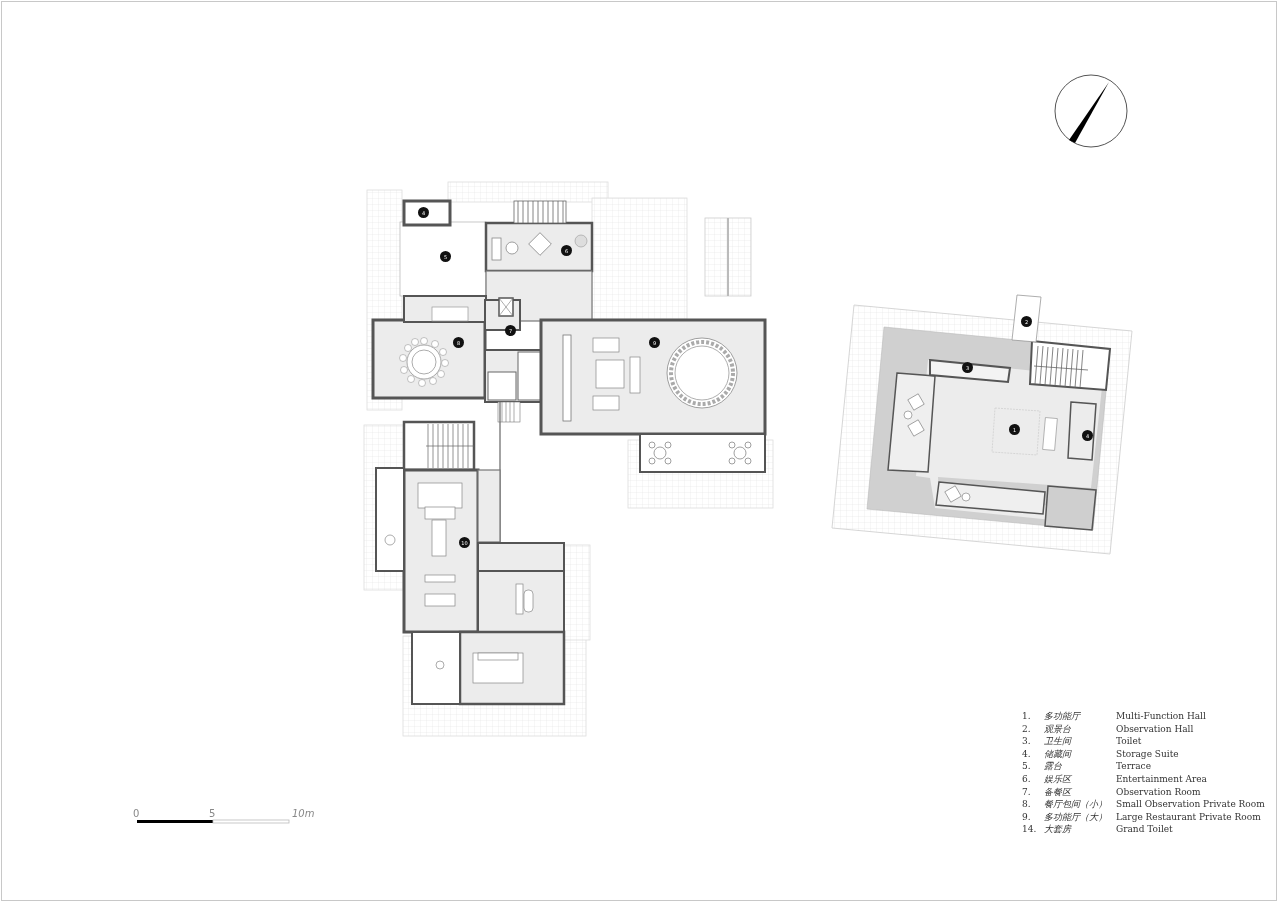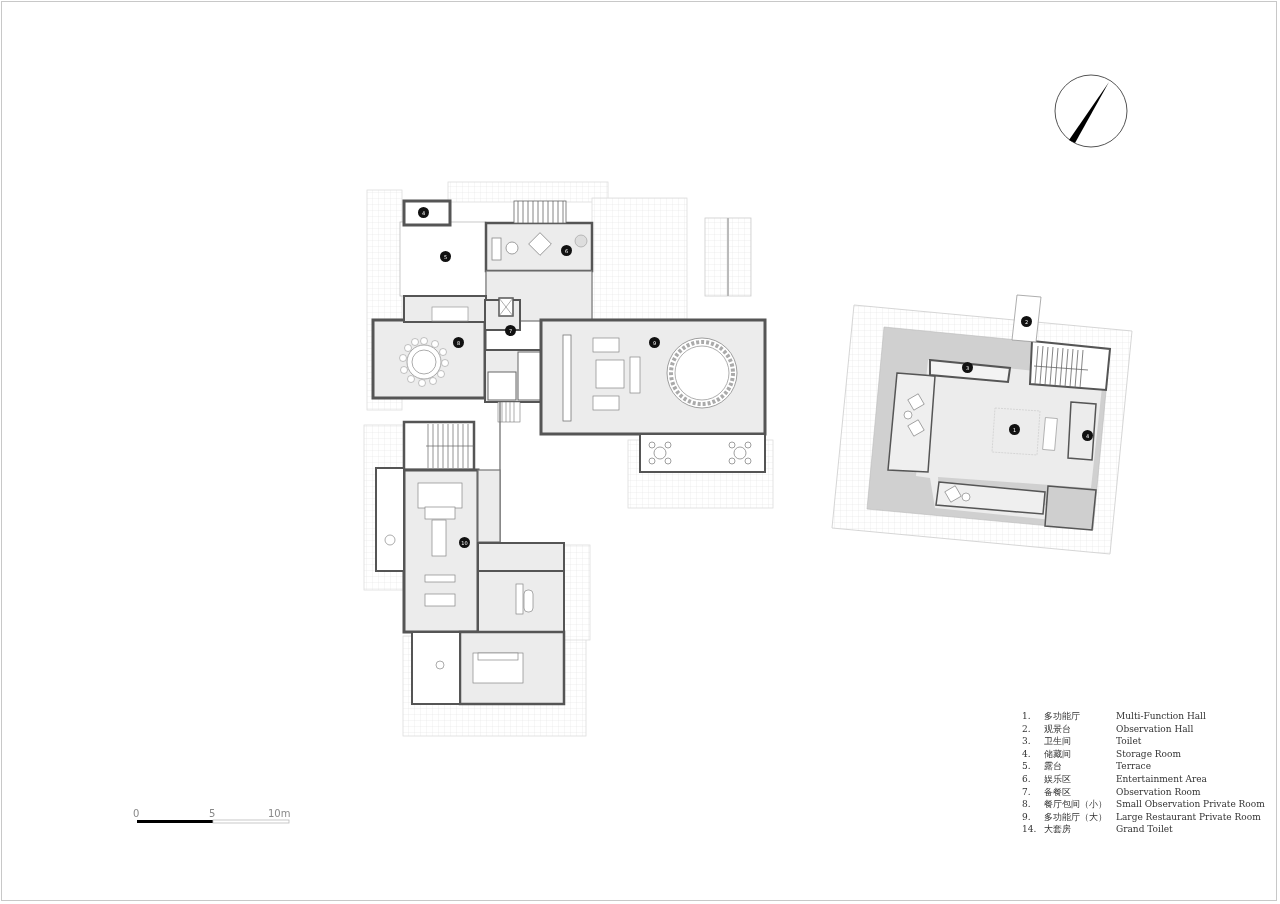--- a/index.html
+++ b/index.html
@@ -2,21 +2,21 @@
 <html><head>
 <meta charset="utf-8">
 <style>
   html,body{margin:0;padding:0;background:#ffffff;}
   body{width:1280px;height:904px;position:relative;overflow:hidden;font-family:"DejaVu Serif","Liberation Serif",serif;}
   .frame{position:absolute;left:1px;top:1px;width:1276px;height:900px;border:1px solid #c8c8c8;box-sizing:border-box;}
   svg.plan{position:absolute;left:0;top:0;}
   .legend{position:absolute;left:1022px;top:710px;font-size:9px;color:#333;line-height:12.6px;}
   .legend .row{display:flex;white-space:nowrap;}
   .legend .num{width:22px;}
-  .legend .cn{width:72px;}
+  .legend .cn{width:72px;font-style:italic;}
   .legend .en{}
   .scale-lbl{position:absolute;font-family:"DejaVu Sans","Liberation Sans",sans-serif;font-size:10px;color:#888;}
 </style>
 </head>
 <body>
 
 <div class="frame"></div>
 
 <svg class="plan" width="1280" height="904" viewBox="0 0 1280 904">
   <defs>
@@ -244,42 +244,42 @@
   <div class="marker" style="left:962px;top:362px;">
       <span>3</span>
     </div>
   <div class="marker" style="left:1082px;top:430px;">
       <span>4</span>
     </div>
 </div>
 
 <span class="scale-lbl" style="left:133px;top:808px;">0</span>
 <span class="scale-lbl" style="left:209px;top:808px;">5</span>
-<span class="scale-lbl" style="left:268px;top:808px;">10m</span>
+<span class="scale-lbl" style="left:292px;top:808px;font-style:italic;">10m</span>
 
 <div class="legend">
   <div class="row">
       <span class="num">1.</span>
       <span class="cn">多功能厅</span>
       <span class="en">Multi-Function Hall</span>
     </div>
   <div class="row">
       <span class="num">2.</span>
       <span class="cn">观景台</span>
       <span class="en">Observation Hall</span>
     </div>
   <div class="row">
       <span class="num">3.</span>
       <span class="cn">卫生间</span>
       <span class="en">Toilet</span>
     </div>
   <div class="row">
       <span class="num">4.</span>
       <span class="cn">储藏间</span>
-      <span class="en">Storage Room</span>
+      <span class="en">Storage Suite</span>
     </div>
   <div class="row">
       <span class="num">5.</span>
       <span class="cn">露台</span>
       <span class="en">Terrace</span>
     </div>
   <div class="row">
       <span class="num">6.</span>
       <span class="cn">娱乐区</span>
       <span class="en">Entertainment Area</span>

